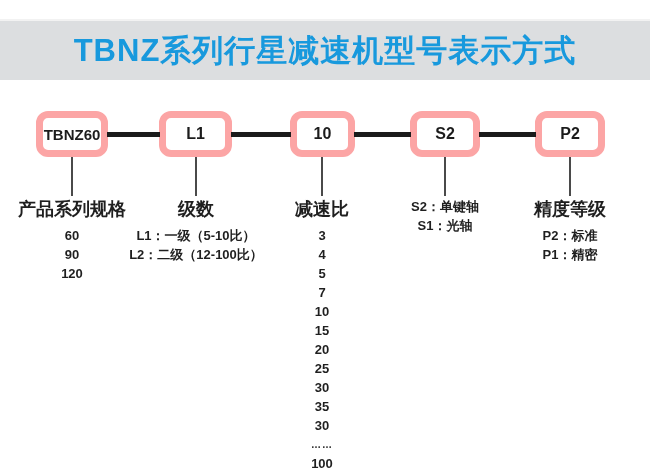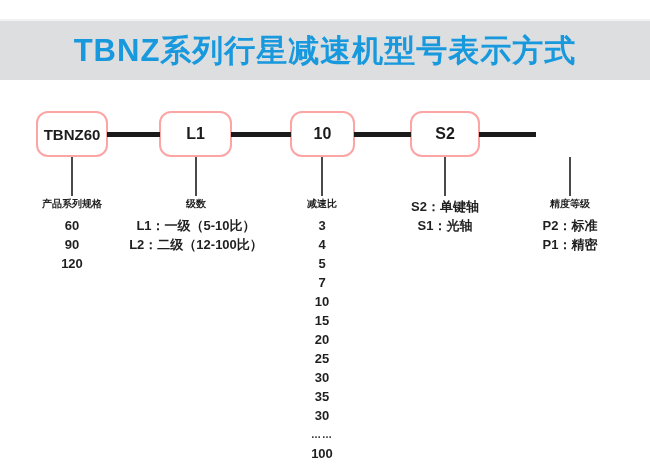--- a/index.html
+++ b/index.html
@@ -16,21 +16,21 @@
     background:#dcdee0;
     display:flex;align-items:center;justify-content:center;
     border-top:2px solid #f2f2f2;
   }
   .page-title{
     font-size:31px;font-weight:bold;color:#1899dd;
     letter-spacing:1px;white-space:nowrap;
   }
   .model-box{
     position:absolute;top:95px;height:46px;
-    background:#ffffff;border:2px solid #fca5a5;border-radius:12px;
+    background:#ffffff;border:7px solid #fca5a5;border-radius:12px;
     display:flex;align-items:center;justify-content:center;
     font-weight:bold;font-size:16px;color:#1c1c1c;
     box-sizing:border-box;white-space:nowrap;
   }
   .box-1{left:36px;width:72px;font-size:15px;}
   .box-2{left:159px;width:73px;}
   .box-3{left:290px;width:65px;}
   .box-4{left:410px;width:70px;}
   .box-5{left:535px;width:70px;}
   .connector{
@@ -52,40 +52,41 @@
     position:absolute;top:181px;
     transform:translateX(-50%);
     text-align:center;color:#1f1f1f;font-weight:bold;
   }
   .col-1{left:72px;}
   .col-2{left:196px;}
   .col-3{left:322px;}
   .col-4{left:445px;}
   .col-5{left:570px;}
   .col-header{
-    display:block;font-size:10px;margin-bottom:5px;white-space:nowrap;
+    display:block;font-size:18px;margin-bottom:5px;white-space:nowrap;
   }
   .col-item{
     font-size:13px;line-height:19px;white-space:nowrap;
   }
   .col-item.ellipsis{font-size:10px;letter-spacing:1px;}
 </style>
 </head>
 <body>
 
 <div class="page">
 
   <div class="header-bar">
     <span class="page-title">TBNZ系列行星减速机型号表示方式</span>
   </div>
 
   <div class="model-box box-1">TBNZ60</div>
   <div class="model-box box-2">L1</div>
   <div class="model-box box-3">10</div>
   <div class="model-box box-4">S2</div>
+  <div class="model-box box-5">P2</div>
 
   <div class="connector conn-1"></div>
   <div class="connector conn-2"></div>
   <div class="connector conn-3"></div>
   <div class="connector conn-4"></div>
 
   <div class="drop-line line-1"></div>
   <div class="drop-line line-2"></div>
   <div class="drop-line line-3"></div>
   <div class="drop-line line-4"></div>

